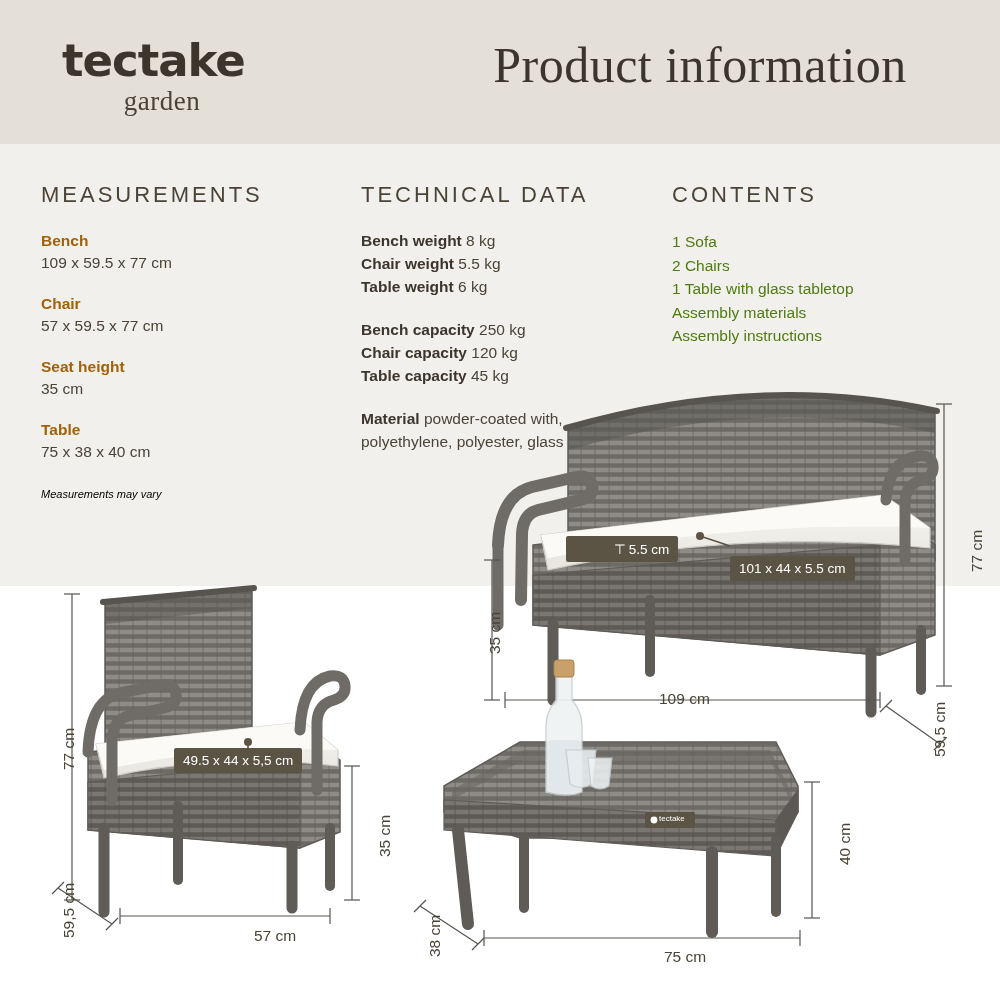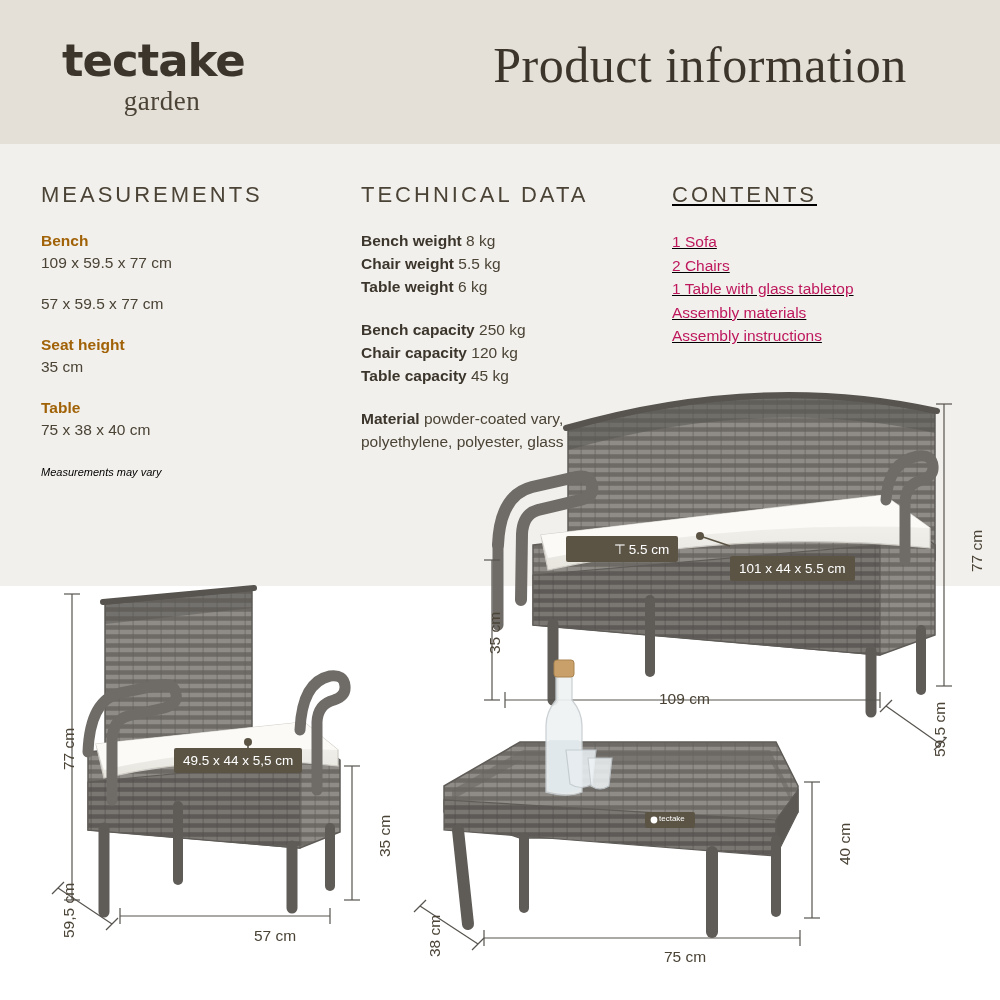--- a/index.html
+++ b/index.html
@@ -70,21 +70,21 @@
     left: 0; top: 144px;
     width: 1000px; height: 442px;
     background: #f2f0ec;
   }
   .col {
     position: absolute;
     top: 38px;
   }
   .col-measurements { left: 41px; width: 300px; }
   .col-technical   { left: 361px; width: 300px; }
-  .col-contents    { left: 672px; width: 310px; text-decoration: underline; }
+  .col-contents    { left: 672px; width: 310px; }
 
   .col-heading {
     font-size: 22px;
     color: #4a4336;
     letter-spacing: 3px;
     margin-bottom: 22px;
     font-family: "Liberation Sans", sans-serif;
   }
   .block {
     margin-bottom: 19px;
@@ -97,21 +97,21 @@
     color: #a16207;
   }
   .note {
     margin-top: 25px;
     font-size: 11px;
     color: #000000;
     font-style: italic;
   }
   .list-line {
     font-size: 15.5px;
-    color: #be185d;
+    color: #4d7c0f;
     line-height: 1.52;
   }
 
   .tech-group { margin-bottom: 20px; }
   .tech-line {
     font-size: 15.5px;
     color: #4a4336;
     line-height: 1.48;
   }
   .tech-line .b { font-weight: bold; color: #3b352c; }
@@ -160,20 +160,21 @@
   <div class="info-panel">
 
     <div class="col col-measurements">
       <div class="col-heading">MEASUREMENTS</div>
 
       <div class="block">
         <div class="b">Bench</div>
         <div>109 x 59.5 x 77 cm</div>
       </div>
       <div class="block">
+        <div class="b">Chair</div>
         <div>57 x 59.5 x 77 cm</div>
       </div>
       <div class="block">
         <div class="b">Seat height</div>
         <div>35 cm</div>
       </div>
       <div class="block">
         <div class="b">Table</div>
         <div>75 x 38 x 40 cm</div>
       </div>
@@ -210,21 +211,21 @@
         </div>
         <div class="tech-line">
           <span class="b">Table capacity</span>
           <span>45 kg</span>
         </div>
       </div>
 
       <div class="tech-group">
         <div class="tech-line">
           <span class="b">Material</span>
-          <span>powder-coated vary,</span>
+          <span>powder-coated with,</span>
         </div>
         <div class="tech-line">polyethylene, polyester, glass</div>
       </div>
     </div>
 
     <div class="col col-contents">
       <div class="col-heading">CONTENTS</div>
       <div class="list-line b">1 Sofa</div>
       <div class="list-line b">2 Chairs</div>
       <div class="list-line b">1 Table with glass tabletop</div>

